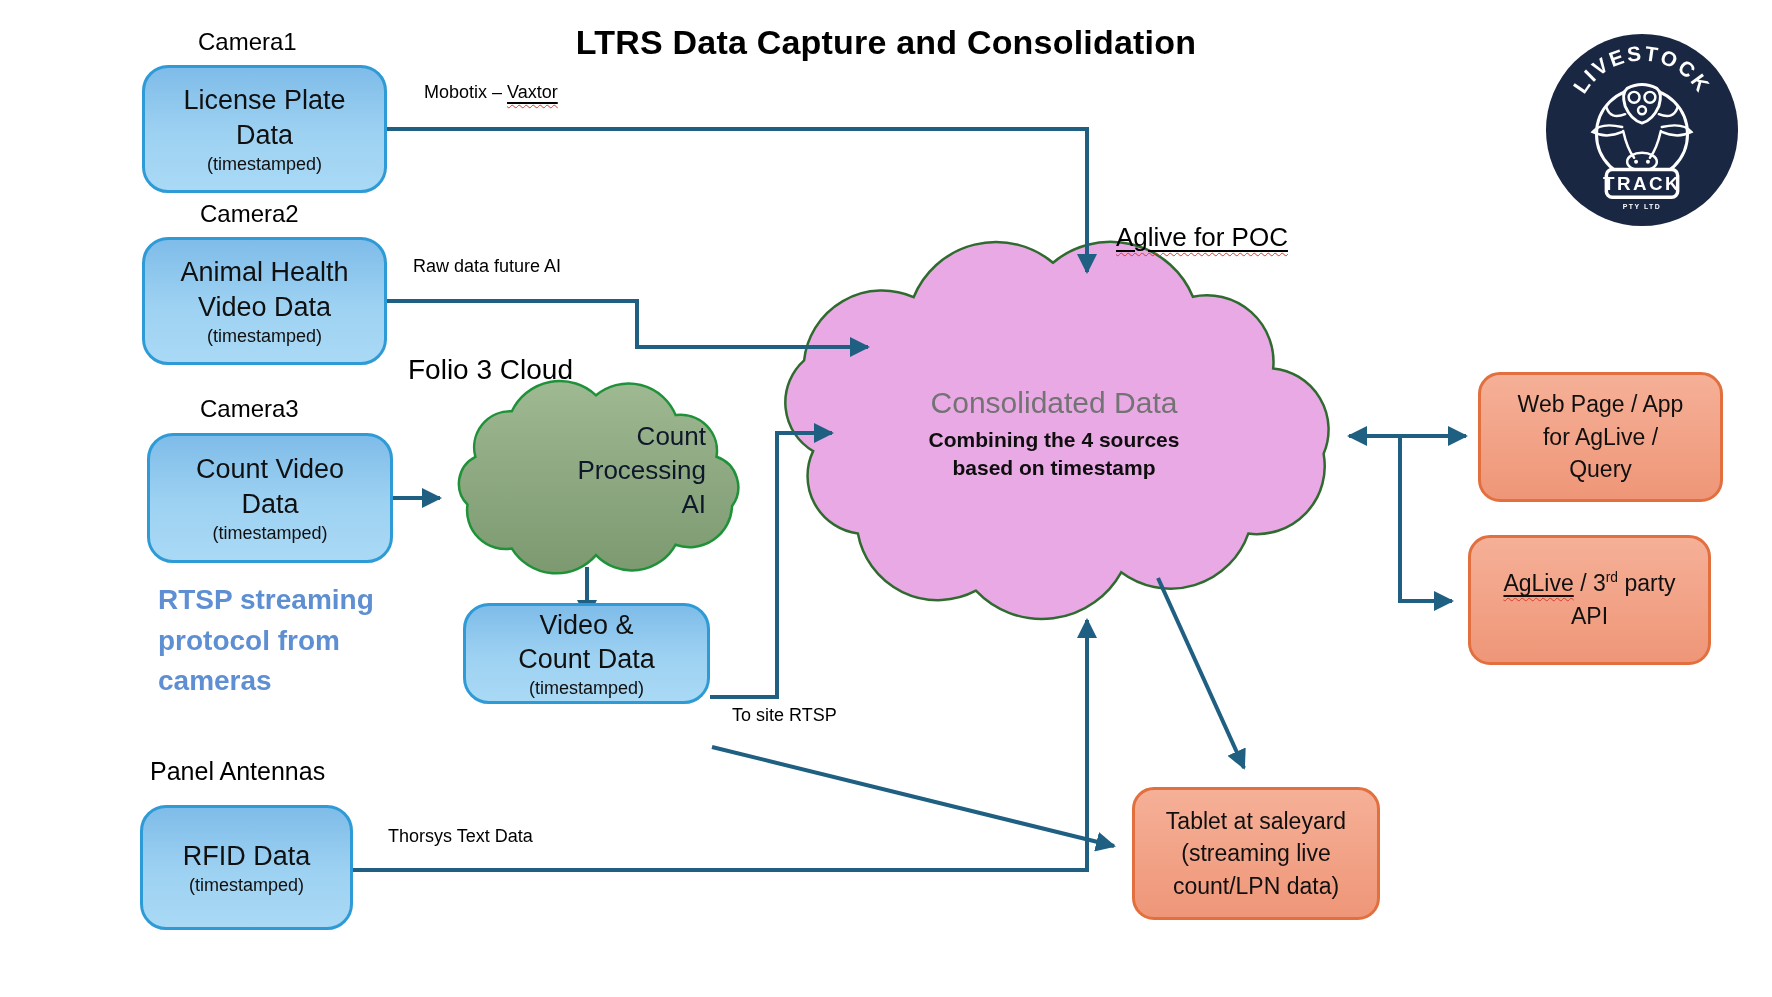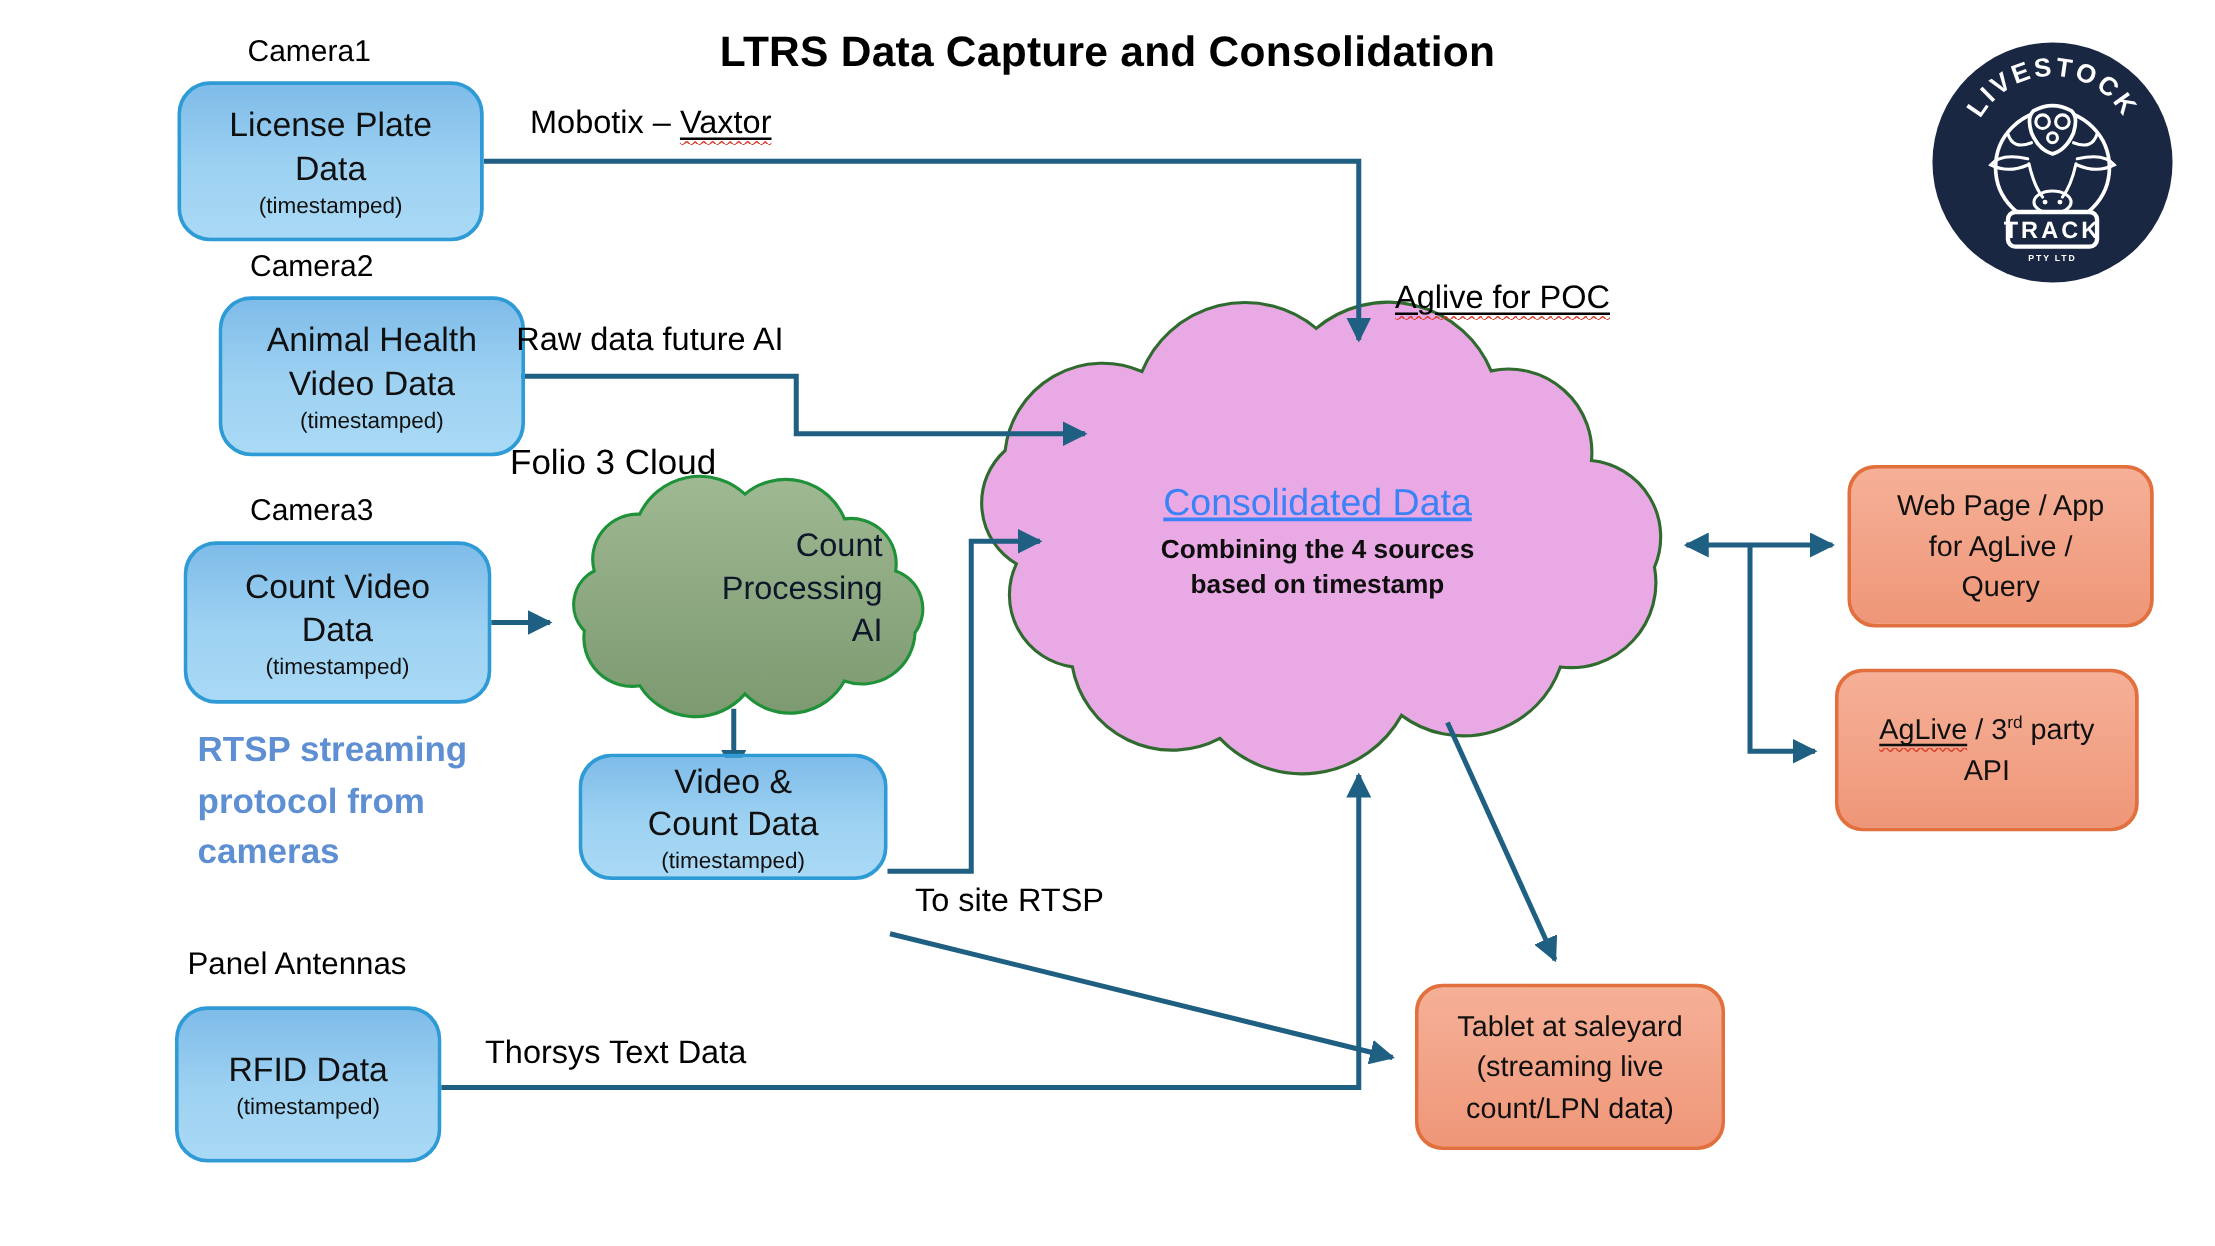--- a/index.html
+++ b/index.html
@@ -6,41 +6,41 @@
   .stage{
     position:relative;width:1772px;height:997px;background:#ffffff;overflow:hidden;
     font-family:"Liberation Sans", sans-serif;color:#0e0e0e;
   }
   .abs{position:absolute;}
   .title{
     left:0;top:10px;width:1772px;text-align:center;
     font-size:34px;font-weight:700;letter-spacing:.2px;color:#000;margin-top:13px;
   }
   .lbl{font-size:24px;color:#000;white-space:nowrap;}
-  .ann{font-size:26px;color:#000;white-space:nowrap;}
+  .ann{font-size:18px;color:#000;white-space:nowrap;}
   .bluebox{
     border:3px solid #2E9BD6;border-radius:26px;
     background:linear-gradient(180deg,#7FBCE9 0%,#9ED2F2 55%,#A9D9F5 100%);
     display:flex;flex-direction:column;align-items:center;justify-content:center;
     text-align:center;box-sizing:border-box;
   }
   .bluebox .main{font-size:27px;font-weight:500;line-height:1.27;color:#101010;}
   .bluebox .note{font-size:18px;font-weight:400;color:#101010;margin-top:2px;}
   .orangebox{
     border:3px solid #E2703F;border-radius:22px;
     background:linear-gradient(180deg,#F5B097 0%,#EF9678 100%);
     display:flex;flex-direction:column;align-items:center;justify-content:center;
     box-sizing:border-box;
   }
   .orangebox .oline{font-size:23px;font-weight:500;line-height:1.42;color:#101010;}
   .rtsp-note{
     font-size:28px;font-weight:600;line-height:1.45;color:#5E8FD2;white-space:nowrap;
   }
   .cloudtext{text-align:center;}
-  .cloudtext .ct-main{font-size:30px;font-weight:500;color:#3b82f6;text-decoration:underline;}
+  .cloudtext .ct-main{font-size:30px;font-weight:500;color:#737373;}
   .cloudtext .ct-sub{font-size:21px;font-weight:700;color:#0e0e0e;line-height:1.35;}
   .greentext{font-size:26px;font-weight:500;line-height:1.3;text-align:right;color:#0f172a;}
   .u-solid{text-decoration:underline;text-decoration-thickness:1.5px;text-underline-offset:4px;}
   .sp-err{text-decoration:underline wavy #DB3A2A;text-decoration-thickness:1px;text-underline-offset:6px;}
   sup.sm{font-size:60%;vertical-align:super;}
   svg.layer{position:absolute;left:0;top:0;}
 </style>
 </head>
 <body>
 
@@ -113,21 +113,21 @@
   <div class="abs lbl" style="left:198px;top:28px;">Camera1</div>
   <div class="abs bluebox" style="left:142px;top:65px;width:245px;height:128px;">
     <div class="main">
       <div>License Plate</div>
       <div>Data</div>
     </div>
     <div class="note">(timestamped)</div>
   </div>
 
   <div class="abs lbl" style="left:200px;top:200px;">Camera2</div>
-  <div class="abs bluebox" style="left:142px;top:237px;width:245px;height:128px;margin-left:33px;">
+  <div class="abs bluebox" style="left:142px;top:237px;width:245px;height:128px;">
     <div class="main">
       <div>Animal Health</div>
       <div>Video Data</div>
     </div>
     <div class="note">(timestamped)</div>
   </div>
 
   <div class="abs lbl" style="left:200px;top:395px;">Camera3</div>
   <div class="abs bluebox" style="left:147px;top:433px;width:246px;height:130px;">
     <div class="main">

